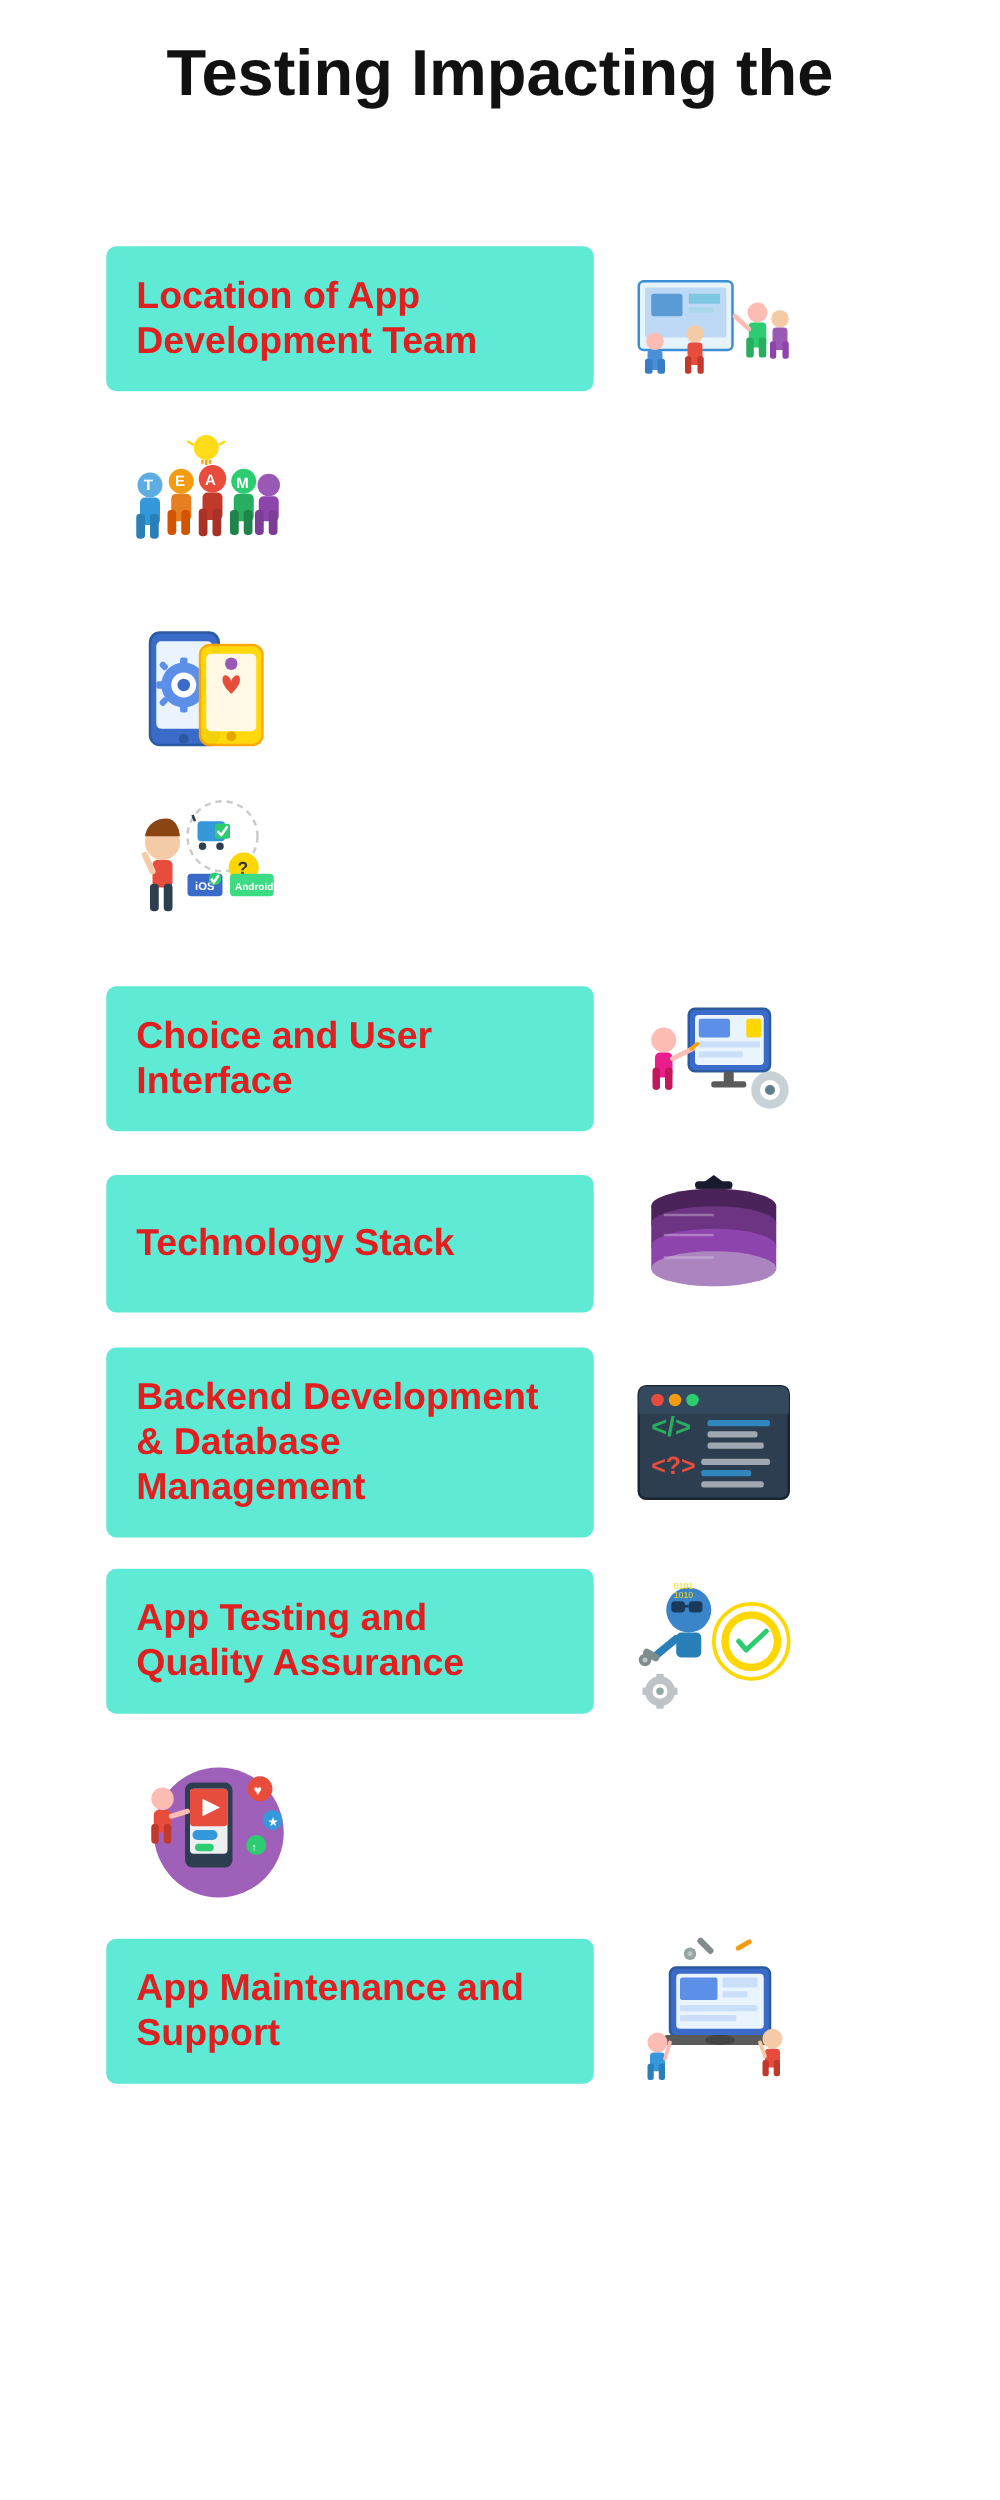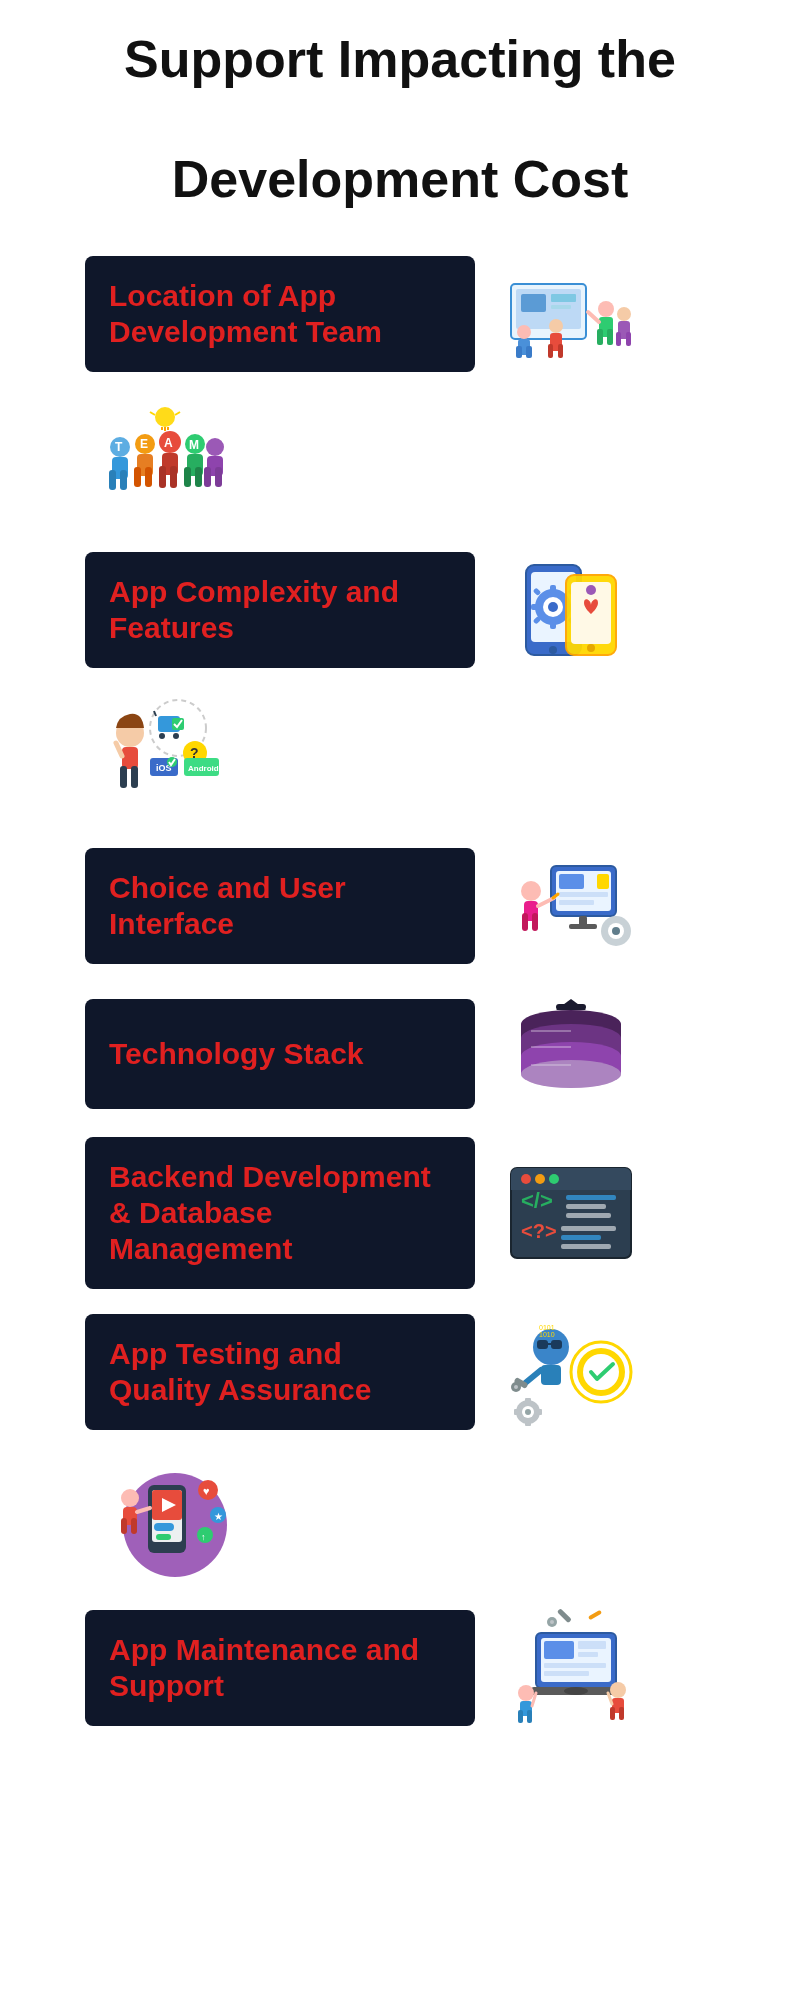--- a/index.html
+++ b/index.html
@@ -33,21 +33,21 @@
       gap: 18px;
     }
 
     .item-row {
       display: flex;
       align-items: center;
       gap: 16px;
     }
 
     .item-label-box {
-      background: #0f172a;
+      background: #5eead4;
       border-radius: 8px;
       padding: 22px 24px;
       flex: 0 0 390px;
       min-height: 110px;
       display: flex;
       align-items: center;
     }
 
     .item-label-text {
       font-size: 30px;
@@ -70,23 +70,22 @@
       width: 130px;
       height: 120px;
     }
   </style>
 </head>
 <body>
 
 <div class="page-wrapper">
 
   <h1 class="main-title">
-    <span>Support Impacting the</span><br>
+    <span>Testing Impacting the</span><br>
     <br>
-    <span>Development Cost</span>
   </h1>
 
   <div class="items-list">
 
     <div class="item-row">
       <div class="item-label-box">
         <span class="item-label-text">Location of App Development Team</span>
       </div>
       <div class="item-icon">
         <svg class="icon-svg" viewBox="0 0 130 120" xmlns="http://www.w3.org/2000/svg">
@@ -160,23 +159,20 @@
           <line x1="62" y1="25" x2="62" y2="28" stroke="#FFA500" stroke-width="2"></line>
           <line x1="65" y1="25" x2="65" y2="29" stroke="#FFA500" stroke-width="2"></line>
           <line x1="68" y1="25" x2="68" y2="28" stroke="#FFA500" stroke-width="2"></line>
           <line x1="55" y1="13" x2="50" y2="10" stroke="#FFD700" stroke-width="2"></line>
           <line x1="75" y1="13" x2="80" y2="10" stroke="#FFD700" stroke-width="2"></line>
         </svg>
       </div>
     </div>
 
     <div class="item-row">
-      <div class="item-label-box">
-        <span class="item-label-text">App Complexity and Features</span>
-      </div>
       <div class="item-icon">
         <svg class="icon-svg" viewBox="0 0 130 120" xmlns="http://www.w3.org/2000/svg">
 
           <rect x="20" y="15" width="55" height="90" rx="8" fill="#3A6BC9" stroke="#2C5AA0" stroke-width="2"></rect>
           <rect x="25" y="22" width="45" height="70" rx="4" fill="#EAF4FF"></rect>
 
           <circle cx="47" cy="57" r="18" fill="#5B8FE8"></circle>
           <circle cx="47" cy="57" r="10" fill="white"></circle>
           <circle cx="47" cy="57" r="5" fill="#3A6BC9"></circle>
 

